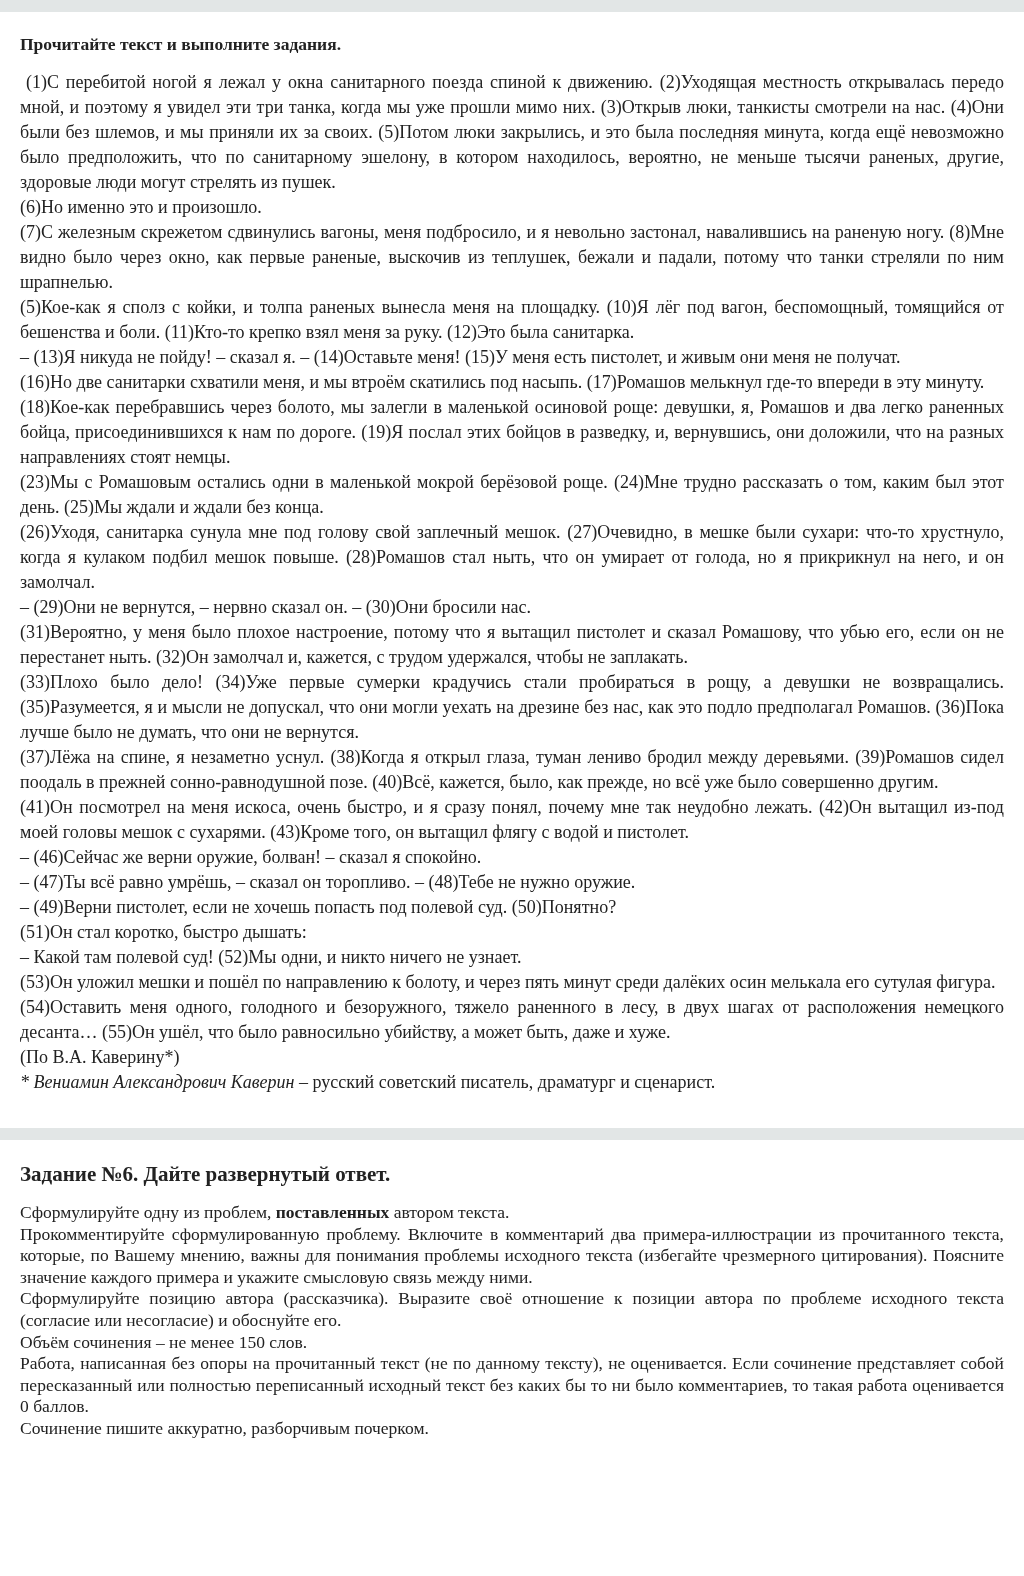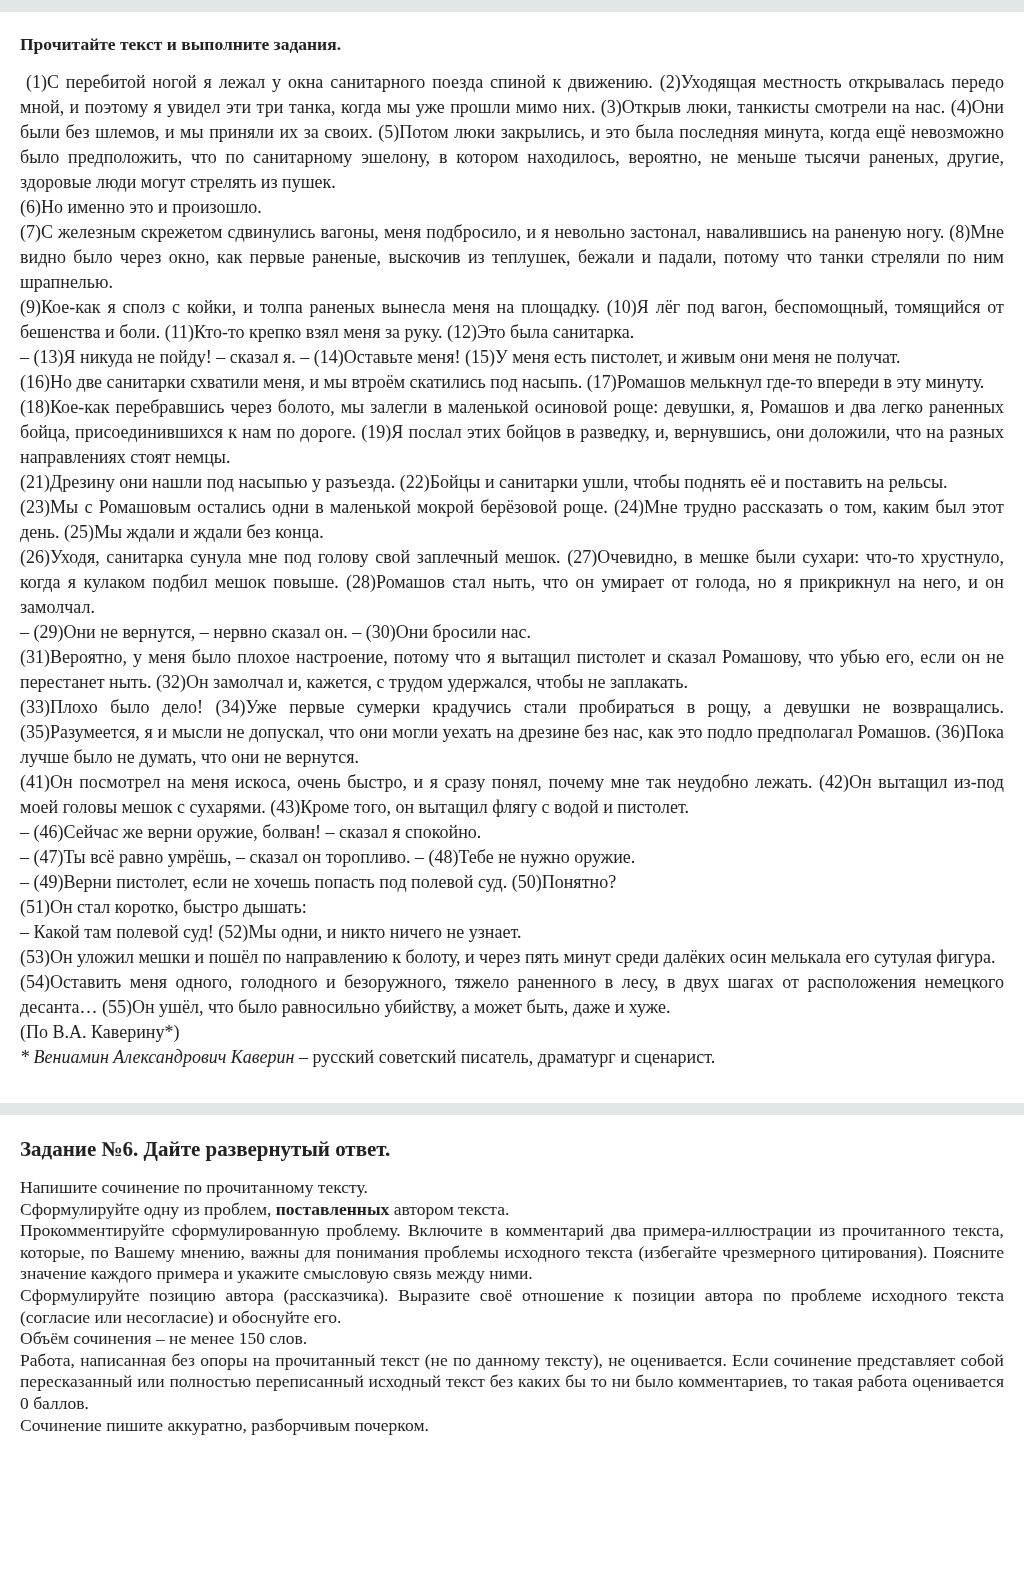--- a/index.html
+++ b/index.html
@@ -60,47 +60,46 @@
 <body>
 
 <div class="top-bar"></div>
 
 <section class="section reading">
   <h1 class="reading-title">Прочитайте текст и выполните задания.</h1>
 
   <p class="p-first"> (1)С перебитой ногой я лежал у окна санитарного поезда спиной к движению. (2)Уходящая местность открывалась передо мной, и поэтому я увидел эти три танка, когда мы уже прошли мимо них. (3)Открыв люки, танкисты смотрели на нас. (4)Они были без шлемов, и мы приняли их за своих. (5)Потом люки закрылись, и это была последняя минута, когда ещё невозможно было предположить, что по санитарному эшелону, в котором находилось, вероятно, не меньше тысячи раненых, другие, здоровые люди могут стрелять из пушек.</p>
   <p>(6)Но именно это и произошло.</p>
   <p>(7)С железным скрежетом сдвинулись вагоны, меня подбросило, и я невольно застонал, навалившись на раненую ногу. (8)Мне видно было через окно, как первые раненые, выскочив из теплушек, бежали и падали, потому что танки стреляли по ним шрапнелью.</p>
-  <p>(9)Кое-как я сполз с койки, и толпа раненых вынесла меня на площадку. (10)Я лёг под вагон, беспомощный, томящийся от бешенства и боли. (11)Кто-то крепко взял меня за руку. (12)Это была санитарка.</p>
+  <p>(5)Кое-как я сполз с койки, и толпа раненых вынесла меня на площадку. (10)Я лёг под вагон, беспомощный, томящийся от бешенства и боли. (11)Кто-то крепко взял меня за руку. (12)Это была санитарка.</p>
   <p>– (13)Я никуда не пойду! – сказал я. – (14)Оставьте меня! (15)У меня есть пистолет, и живым они меня не получат.</p>
   <p>(16)Но две санитарки схватили меня, и мы втроём скатились под насыпь. (17)Ромашов мелькнул где-то впереди в эту минуту.</p>
   <p>(18)Кое-как перебравшись через болото, мы залегли в маленькой осиновой роще: девушки, я, Ромашов и два легко раненных бойца, присоединившихся к нам по дороге. (19)Я послал этих бойцов в разведку, и, вернувшись, они доложили, что на разных направлениях стоят немцы.</p>
-  <p>(21)Дрезину они нашли под насыпью у разъезда. (22)Бойцы и санитарки ушли, чтобы поднять её и поставить на рельсы.</p>
   <p>(23)Мы с Ромашовым остались одни в маленькой мокрой берёзовой роще. (24)Мне трудно рассказать о том, каким был этот день. (25)Мы ждали и ждали без конца.</p>
   <p>(26)Уходя, санитарка сунула мне под голову свой заплечный мешок. (27)Очевидно, в мешке были сухари: что-то хрустнуло, когда я кулаком подбил мешок повыше. (28)Ромашов стал ныть, что он умирает от голода, но я прикрикнул на него, и он замолчал.</p>
   <p>– (29)Они не вернутся, – нервно сказал он. – (30)Они бросили нас.</p>
   <p>(31)Вероятно, у меня было плохое настроение, потому что я вытащил пистолет и сказал Ромашову, что убью его, если он не перестанет ныть. (32)Он замолчал и, кажется, с трудом удержался, чтобы не заплакать.</p>
   <p>(33)Плохо было дело! (34)Уже первые сумерки крадучись стали пробираться в рощу, а девушки не возвращались. (35)Разумеется, я и мысли не допускал, что они могли уехать на дрезине без нас, как это подло предполагал Ромашов. (36)Пока лучше было не думать, что они не вернутся.</p>
+  <p>(37)Лёжа на спине, я незаметно уснул. (38)Когда я открыл глаза, туман лениво бродил между деревьями. (39)Ромашов сидел поодаль в прежней сонно-равнодушной позе. (40)Всё, кажется, было, как прежде, но всё уже было совершенно другим.</p>
   <p>(41)Он посмотрел на меня искоса, очень быстро, и я сразу понял, почему мне так неудобно лежать. (42)Он вытащил из-под моей головы мешок с сухарями. (43)Кроме того, он вытащил флягу с водой и пистолет.</p>
   <p>– (46)Сейчас же верни оружие, болван! – сказал я спокойно.</p>
   <p>– (47)Ты всё равно умрёшь, – сказал он торопливо. – (48)Тебе не нужно оружие.</p>
   <p>– (49)Верни пистолет, если не хочешь попасть под полевой суд. (50)Понятно?</p>
   <p>(51)Он стал коротко, быстро дышать:</p>
   <p>– Какой там полевой суд! (52)Мы одни, и никто ничего не узнает.</p>
   <p>(53)Он уложил мешки и пошёл по направлению к болоту, и через пять минут среди далёких осин мелькала его сутулая фигура.</p>
   <p>(54)Оставить меня одного, голодного и безоружного, тяжело раненного в лесу, в двух шагах от расположения немецкого десанта… (55)Он ушёл, что было равносильно убийству, а может быть, даже и хуже.</p>
   <p>(По В.А. Каверину*)</p>
   <p class="footnote"><span class="author">* Вениамин Александрович Каверин</span><span> – русский советский писатель, драматург и сценарист.</span></p>
 </section>
 
 <div class="divider"></div>
 
 <section class="section task">
   <h2 class="task-title">Задание №6. Дайте развернутый ответ.</h2>
 
-  <p>Напишите сочинение по прочитанному тексту.</p>
   <p><span>Сформулируйте одну из проблем, </span><span class="bold">поставленных</span><span> автором текста.</span></p>
   <p>Прокомментируйте сформулированную проблему. Включите в комментарий два примера-иллюстрации из прочитанного текста, которые, по Вашему мнению, важны для понимания проблемы исходного текста (избегайте чрезмерного цитирования). Поясните значение каждого примера и укажите смысловую связь между ними.</p>
   <p>Сформулируйте позицию автора (рассказчика). Выразите своё отношение к позиции автора по проблеме исходного текста (согласие или несогласие) и обоснуйте его.</p>
   <p>Объём сочинения – не менее 150 слов.</p>
   <p>Работа, написанная без опоры на прочитанный текст (не по данному тексту), не оценивается. Если сочинение представляет собой пересказанный или полностью переписанный исходный текст без каких бы то ни было комментариев, то такая работа оценивается 0 баллов.</p>
   <p>Сочинение пишите аккуратно, разборчивым почерком.</p>
 </section>
 
 </body></html>

